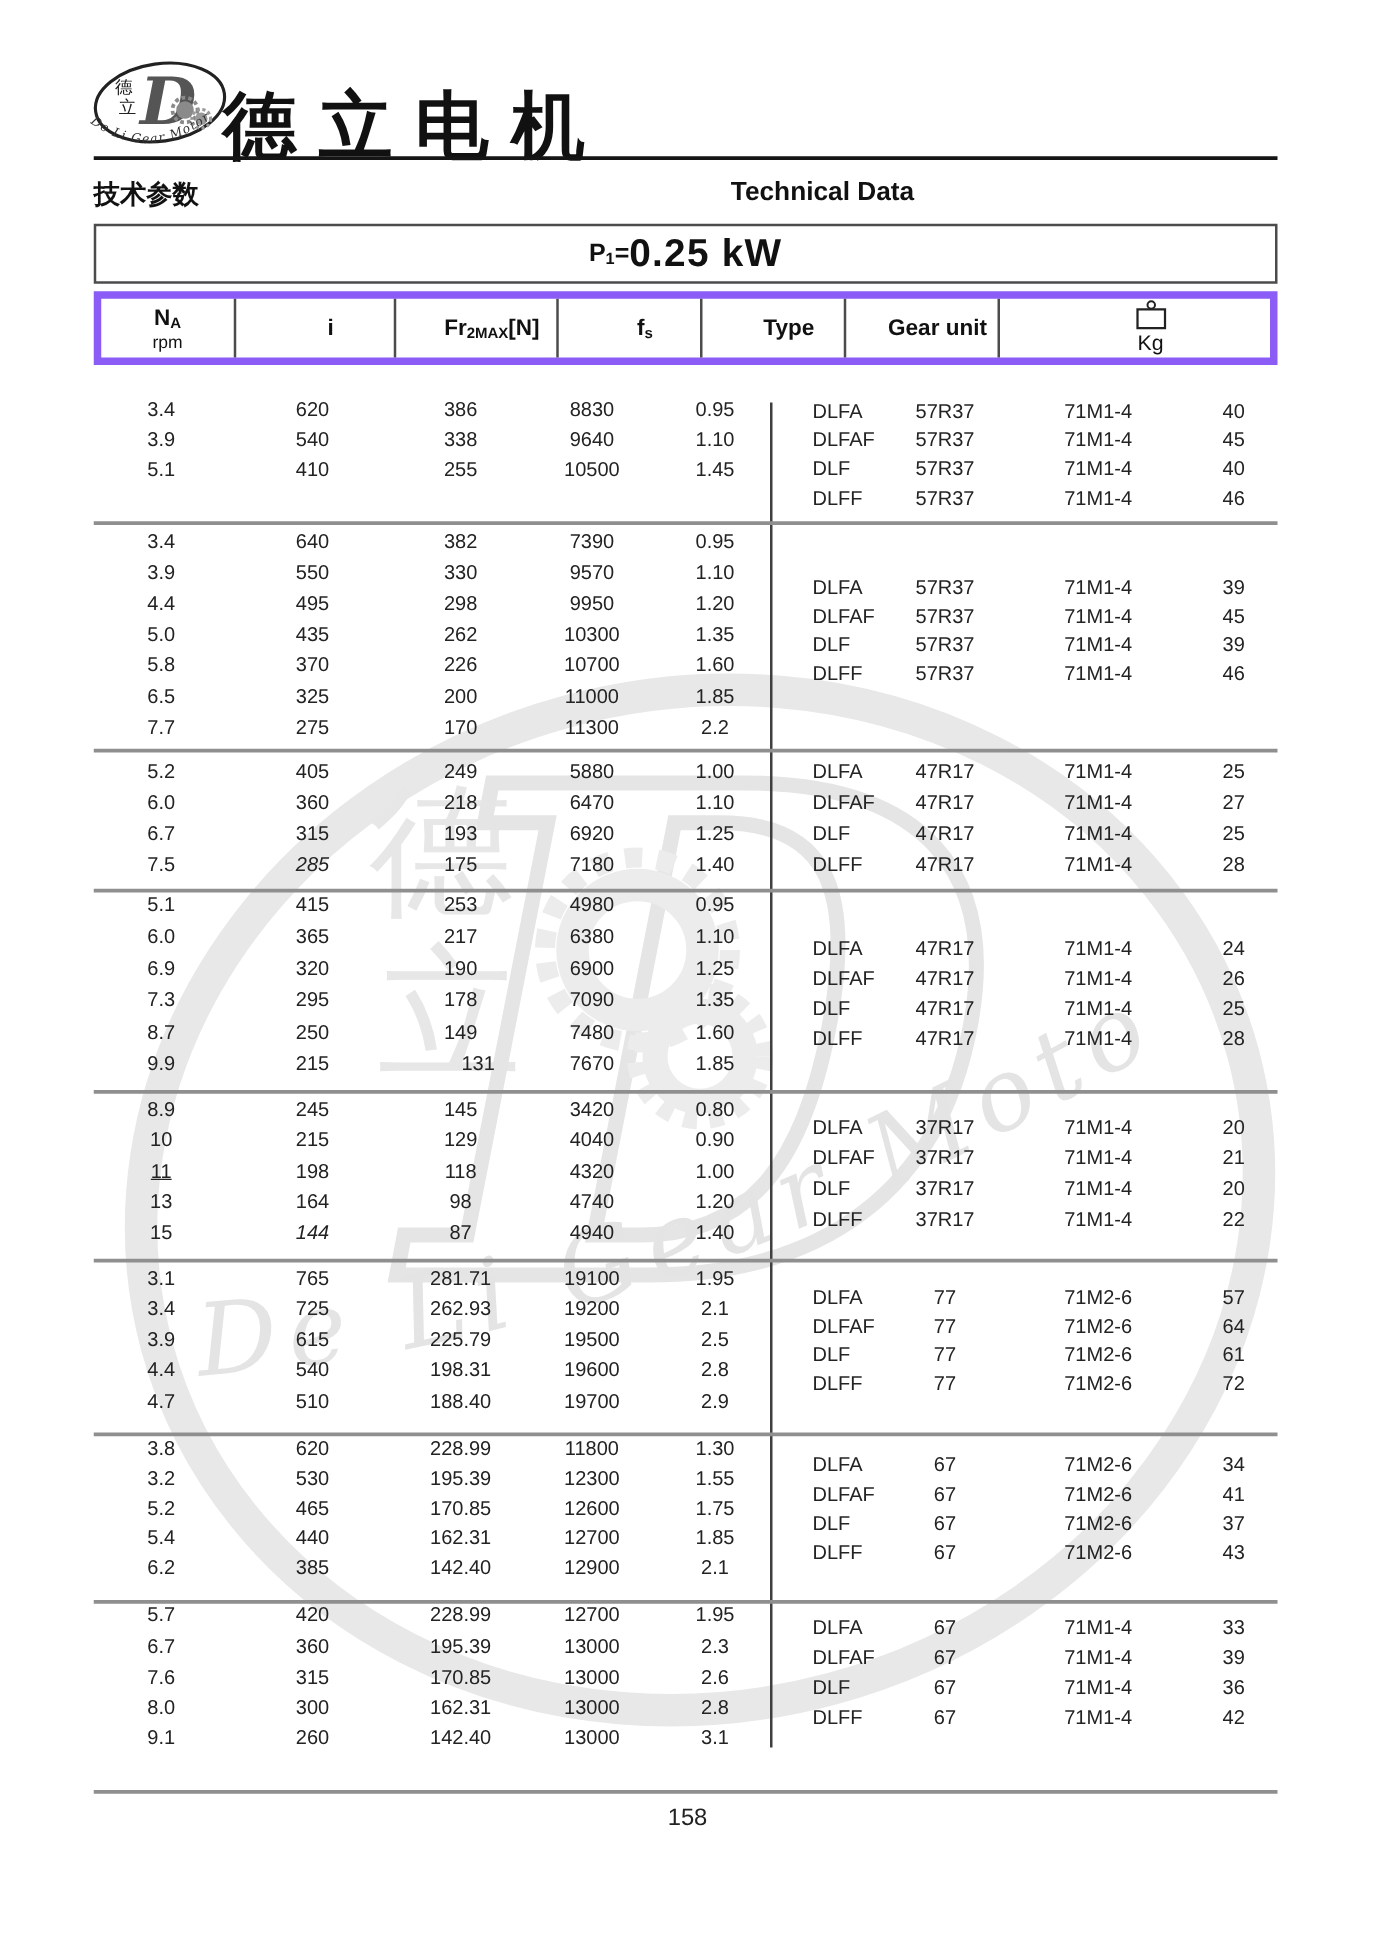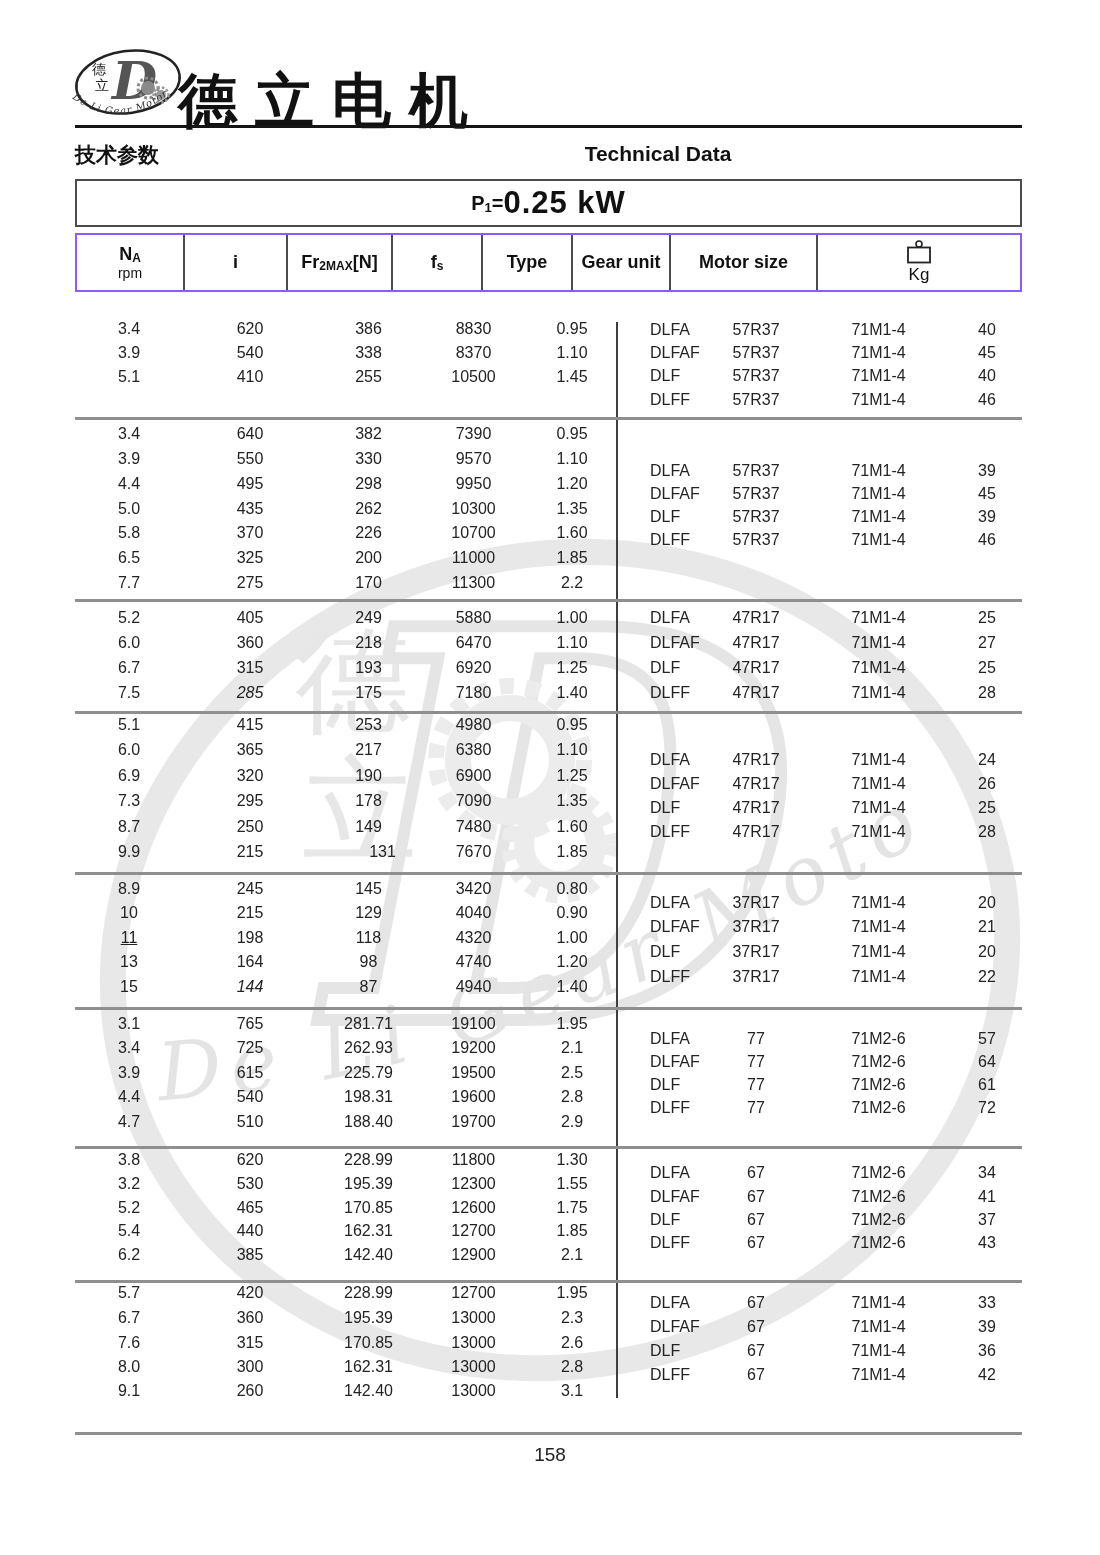--- a/index.html
+++ b/index.html
@@ -34,22 +34,23 @@
     display:flex; align-items:center; justify-content:center;
     color:#111;
   }
   #power-box .p-small { font-size:20px; font-weight:700; }
   #power-box .p-small sub { font-size:13px; vertical-align:-2px; }
   #power-box .p-big { font-size:31px; font-weight:700; letter-spacing:1px; }
 
   
   #table-header {
     left:75px; top:233px; width:947px; height:59px;
-    border:2px solid #8b5cf6; box-sizing:border-box;
+    border:6px solid #8b5cf6; box-sizing:border-box;
     display:flex;
+    gap:25px;
   }
   .hcell {
     box-sizing:border-box; border-right:2px solid #4c4c4c;
     display:flex; flex-direction:column; align-items:center; justify-content:center;
     line-height:1.15; color:#111;
   }
   .hcell:last-child { border-right:none; }
   .h-main { font-size:18px; font-weight:700; }
   .h-main sub { font-size:12px; vertical-align:-2px; }
   .h-unit { font-size:14px; font-weight:400; }
@@ -139,44 +140,41 @@
       </div>
       <div class="hcell w-fs">
         <div class="h-main"><span>f</span><sub>s</sub></div>
       </div>
       <div class="hcell w-type">
         <div class="h-main">Type</div>
       </div>
       <div class="hcell w-gear">
         <div class="h-main">Gear unit</div>
       </div>
-      <div class="hcell w-motor">
-        <div class="h-main">Motor size</div>
-      </div>
       <div class="hcell w-kg">
         <svg width="28" height="24" viewBox="0 0 28 24">
           <circle cx="14" cy="4" r="3" fill="none" stroke="#222" stroke-width="1.6"></circle>
           <rect x="3" y="7.5" width="22" height="15" fill="none" stroke="#222" stroke-width="1.8"></rect>
         </svg>
         <div class="kg-label">Kg</div>
       </div>
     </div>
 
     <div class="abs" id="v-divider"></div>
 
     <div id="rows-root">
         <span class="cell" style="left: 75px; width: 108px; top: 318px;">3.4</span>
         <span class="cell" style="left: 183px; width: 134px; top: 318px;">620</span>
         <span class="cell" style="left: 317px; width: 103px; top: 318px;">386</span>
         <span class="cell" style="left: 420px; width: 107px; top: 318px;">8830</span>
         <span class="cell" style="left: 527px; width: 90px; top: 318px;">0.95</span>
         <span class="cell" style="left: 75px; width: 108px; top: 342px;">3.9</span>
         <span class="cell" style="left: 183px; width: 134px; top: 342px;">540</span>
         <span class="cell" style="left: 317px; width: 103px; top: 342px;">338</span>
-        <span class="cell" style="left: 420px; width: 107px; top: 342px;">8370</span>
+        <span class="cell" style="left: 420px; width: 107px; top: 342px;">9640</span>
         <span class="cell" style="left: 527px; width: 90px; top: 342px;">1.10</span>
         <span class="cell" style="left: 75px; width: 108px; top: 366px;">5.1</span>
         <span class="cell" style="left: 183px; width: 134px; top: 366px;">410</span>
         <span class="cell" style="left: 317px; width: 103px; top: 366px;">255</span>
         <span class="cell" style="left: 420px; width: 107px; top: 366px;">10500</span>
         <span class="cell" style="left: 527px; width: 90px; top: 366px;">1.45</span>
         <span class="cell left-align" style="left: 650px; width: 85px; top: 319px;">DLFA</span>
         <span class="cell" style="left: 707px; width: 98px; top: 319px;">57R37</span>
         <span class="cell" style="left: 805px; width: 147px; top: 319px;">71M1-4</span>
         <span class="cell" style="left: 952px; width: 70px; top: 319px;">40</span>

